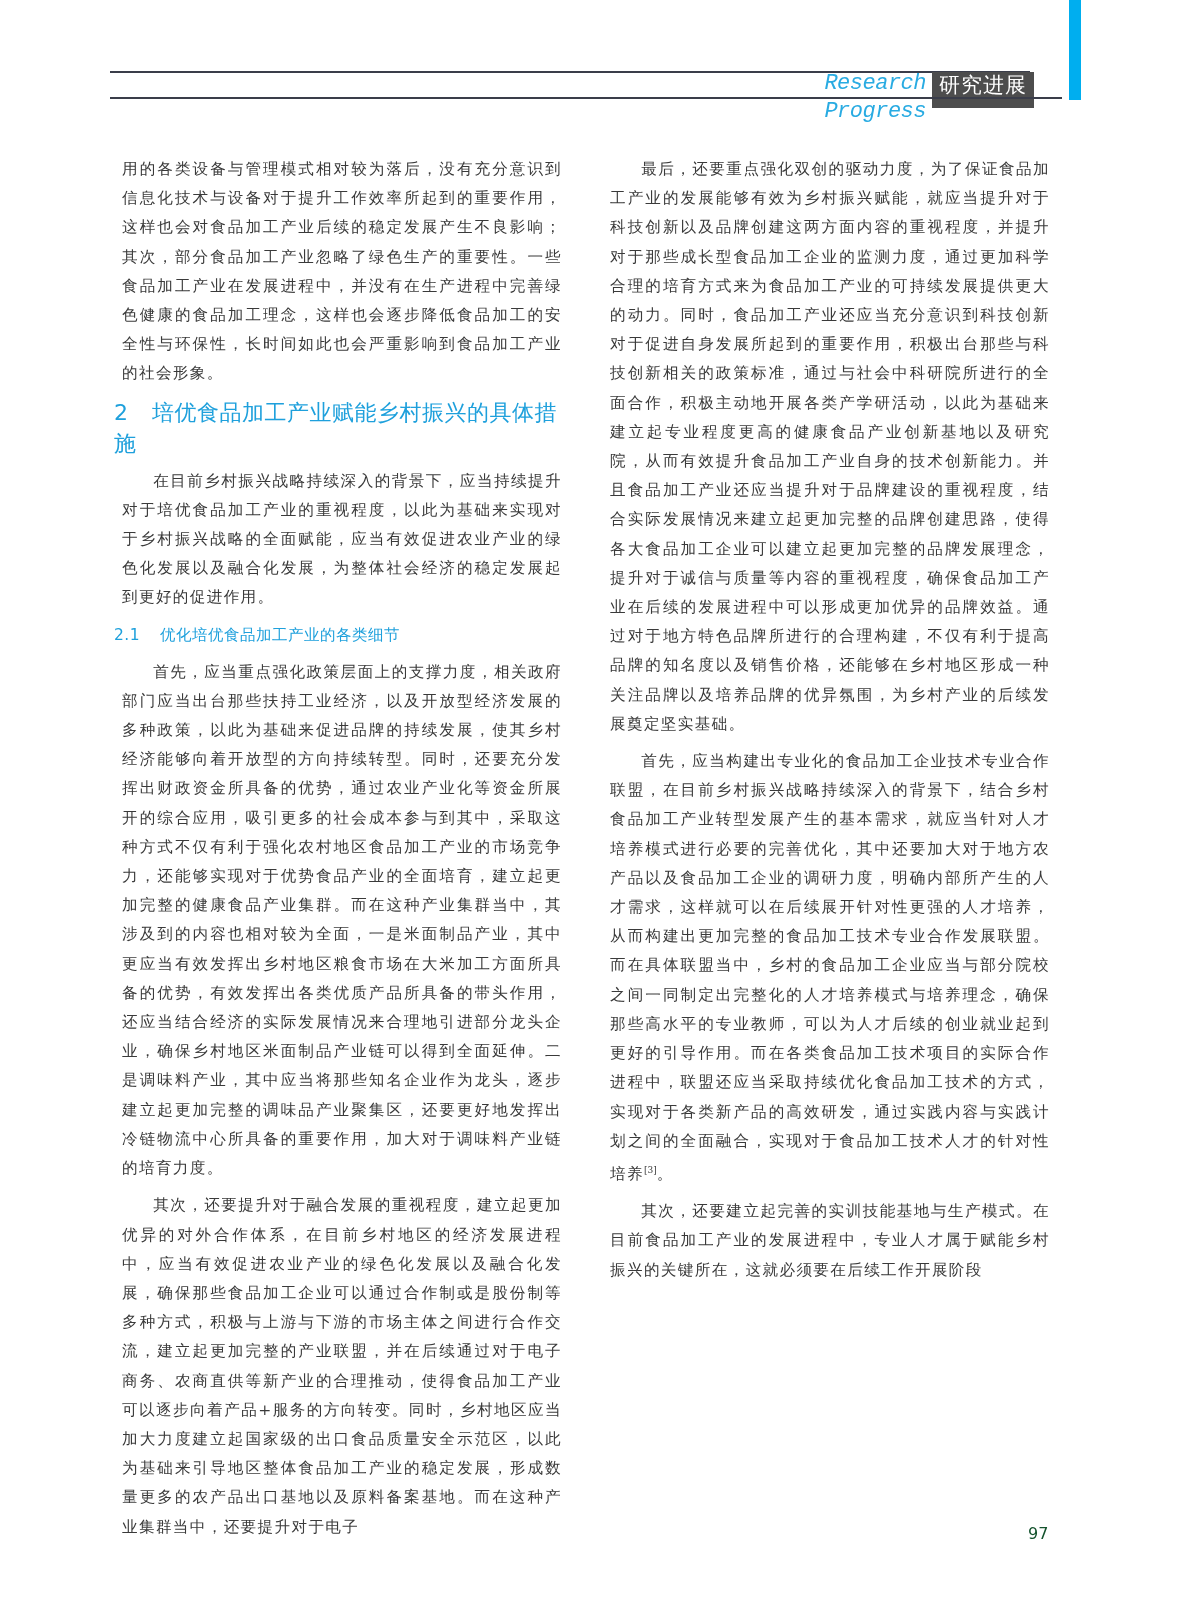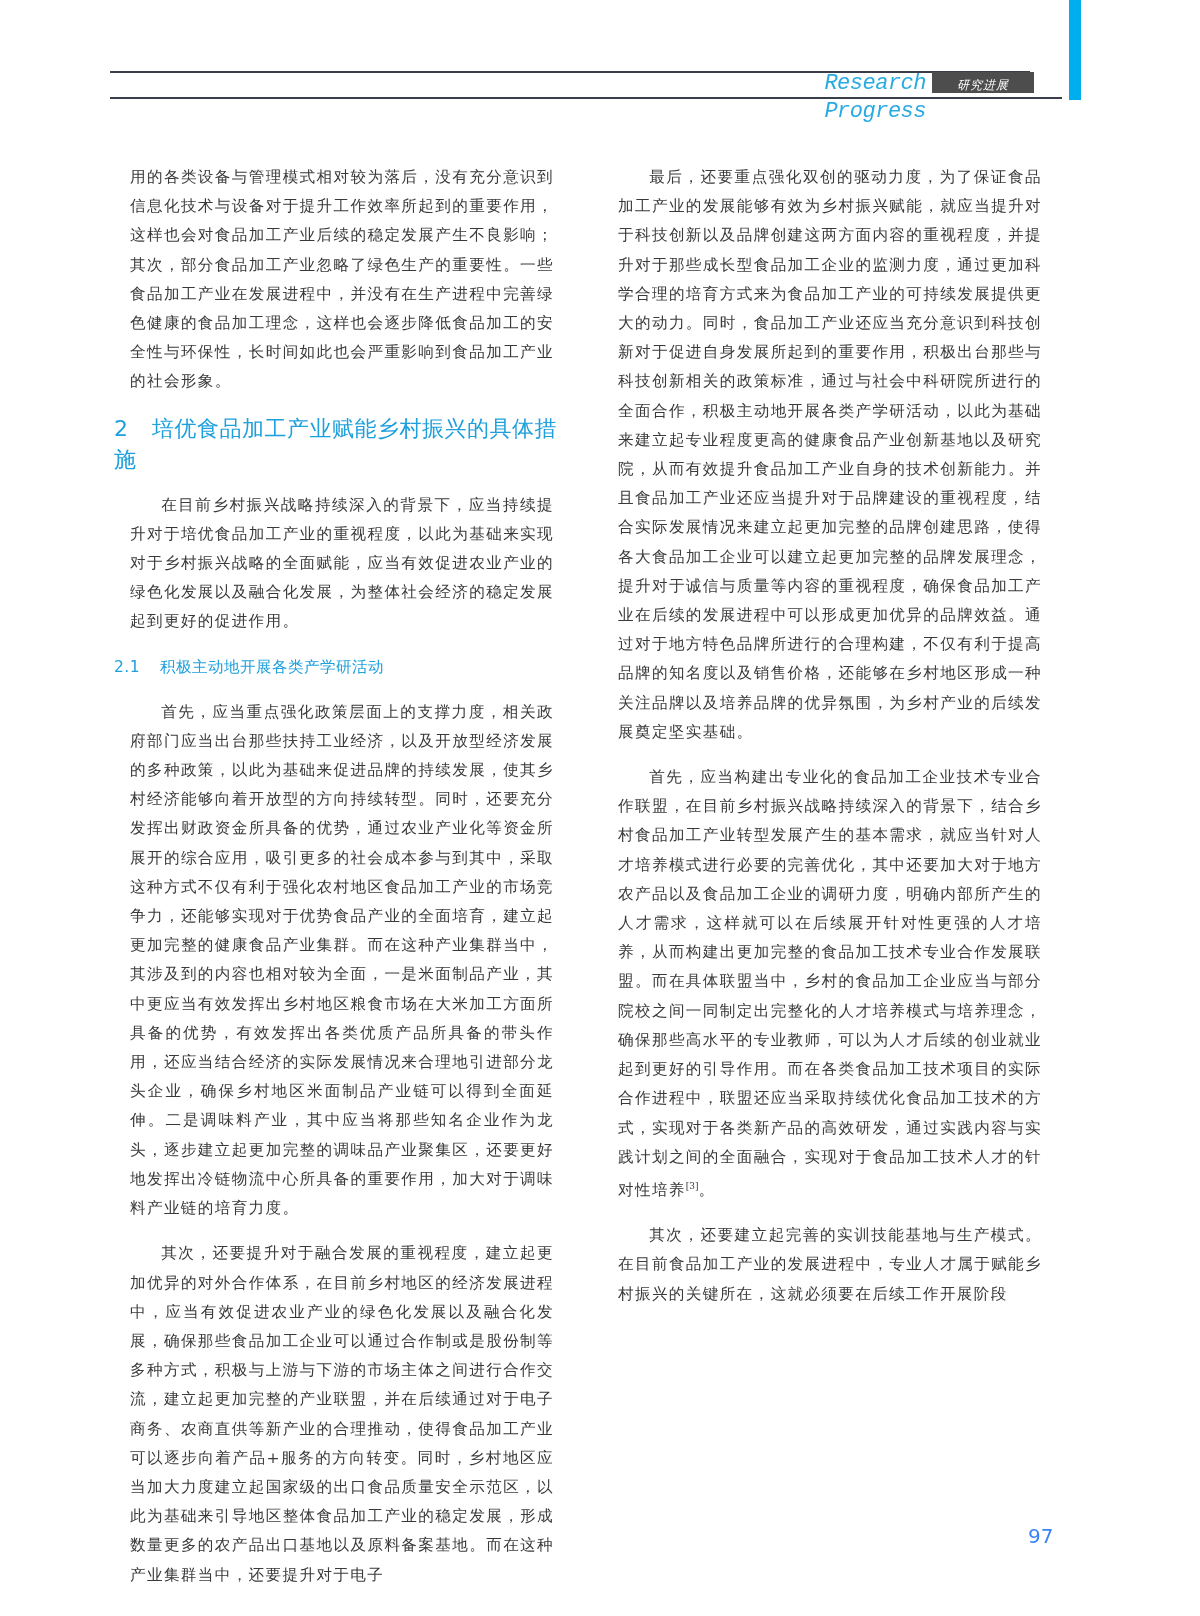--- a/index.html
+++ b/index.html
@@ -4,56 +4,56 @@
   <style>
     html, body { margin: 0; padding: 0; background: #ffffff; }
     body { width: 1200px; height: 1616px; position: relative; overflow: hidden;
            font-family: "DejaVu Serif", "Liberation Serif", serif; color: #333333; }
     .accent-bar { position: absolute; left: 1069px; top: 0; width: 12px; height: 100px; background: #00aeef; }
     .rule-top { position: absolute; left: 110px; top: 71px; width: 920px; height: 2px; background: #3a3d4a; }
     .rule-bottom { position: absolute; left: 110px; top: 97px; width: 952px; height: 2px; background: #3a3d4a; }
     .header-en { position: absolute; left: 720px; top: 70px; width: 206px; text-align: right;
                  font-family: Liberation Mono, monospace; font-style: italic;
                  font-size: 22px; color: #29abe2; letter-spacing: -0.5px; line-height: 28px; }
-    .header-cn { position: absolute; left: 932px; top: 72px; width: 102px; height: 21px; background: #4d4d4d;
-                 color: #ffffff; font-family: "DejaVu Sans", "Liberation Sans", sans-serif; font-size: 12px;
-                 line-height: 26px; text-align: center; letter-spacing: 1px; font-style: italic; }
+    .header-cn { position: absolute; left: 932px; top: 72px; width: 102px; height: 36px; background: #4d4d4d;
+                 color: #ffffff; font-family: "DejaVu Sans", "Liberation Sans", sans-serif; font-size: 21px;
+                 line-height: 26px; text-align: center; letter-spacing: 1px; }
     .col { position: absolute; top: 147px; width: 456px; }
     .col-left { left: 114px; }
     .col-right { left: 602px; }
-    .col p { margin: 16px; font-size: 15.6px; line-height: 29.2px; text-align: justify; text-align-last: left;
+    .col p { margin: 8px; font-size: 15.6px; line-height: 29.2px; text-align: justify; text-align-last: left;
              letter-spacing: 1.35px; color: #3a3a3a; }
     .col p.indent { text-indent: 2em; }
     .col h2 { margin: 0; font-family: "DejaVu Sans", "Liberation Sans", sans-serif; font-weight: normal;
               font-size: 22px; line-height: 31px; color: #1ea0dc; letter-spacing: 0.5px; }
     .col h3 { margin: 0; font-family: "DejaVu Sans", "Liberation Sans", sans-serif; font-weight: normal;
               font-size: 15.5px; line-height: 29px; color: #1ea0dc; letter-spacing: 0.5px; }
     .sec-num { display: inline-block; width: 38px; }
     .sub-num { display: inline-block; width: 46px; }
     sup { font-size: 9px; vertical-align: 6px; letter-spacing: 0; }
     .page-number { position: absolute; left: 1028px; top: 1524px; font-family: "DejaVu Sans", "Liberation Sans", sans-serif;
-                   font-size: 20px; color: #3b82f6; }
+                   font-size: 16px; color: #14532d; }
   </style>
 </head>
 <body>
 
 <div class="accent-bar"></div>
 <div class="rule-top"></div>
 <div class="header-en">Research Progress</div>
 <div class="header-cn">研究进展</div>
 <div class="rule-bottom"></div>
 
 <div class="col col-left">
   <p>用的各类设备与管理模式相对较为落后，没有充分意识到信息化技术与设备对于提升工作效率所起到的重要作用，这样也会对食品加工产业后续的稳定发展产生不良影响；其次，部分食品加工产业忽略了绿色生产的重要性。一些食品加工产业在发展进程中，并没有在生产进程中完善绿色健康的食品加工理念，这样也会逐步降低食品加工的安全性与环保性，长时间如此也会严重影响到食品加工产业的社会形象。</p>
   <h2>
     <span class="sec-num">2</span><span>培优食品加工产业赋能乡村振兴的具体措施</span>
   </h2>
   <p class="indent">在目前乡村振兴战略持续深入的背景下，应当持续提升对于培优食品加工产业的重视程度，以此为基础来实现对于乡村振兴战略的全面赋能，应当有效促进农业产业的绿色化发展以及融合化发展，为整体社会经济的稳定发展起到更好的促进作用。</p>
   <h3>
-    <span class="sub-num">2.1</span><span>积极主动地开展各类产学研活动</span>
+    <span class="sub-num">2.1</span><span>优化培优食品加工产业的各类细节</span>
   </h3>
   <p class="indent">首先，应当重点强化政策层面上的支撑力度，相关政府部门应当出台那些扶持工业经济，以及开放型经济发展的多种政策，以此为基础来促进品牌的持续发展，使其乡村经济能够向着开放型的方向持续转型。同时，还要充分发挥出财政资金所具备的优势，通过农业产业化等资金所展开的综合应用，吸引更多的社会成本参与到其中，采取这种方式不仅有利于强化农村地区食品加工产业的市场竞争力，还能够实现对于优势食品产业的全面培育，建立起更加完整的健康食品产业集群。而在这种产业集群当中，其涉及到的内容也相对较为全面，一是米面制品产业，其中更应当有效发挥出乡村地区粮食市场在大米加工方面所具备的优势，有效发挥出各类优质产品所具备的带头作用，还应当结合经济的实际发展情况来合理地引进部分龙头企业，确保乡村地区米面制品产业链可以得到全面延伸。二是调味料产业，其中应当将那些知名企业作为龙头，逐步建立起更加完整的调味品产业聚集区，还要更好地发挥出冷链物流中心所具备的重要作用，加大对于调味料产业链的培育力度。</p>
   <p class="indent">其次，还要提升对于融合发展的重视程度，建立起更加优异的对外合作体系，在目前乡村地区的经济发展进程中，应当有效促进农业产业的绿色化发展以及融合化发展，确保那些食品加工企业可以通过合作制或是股份制等多种方式，积极与上游与下游的市场主体之间进行合作交流，建立起更加完整的产业联盟，并在后续通过对于电子商务、农商直供等新产业的合理推动，使得食品加工产业可以逐步向着产品+服务的方向转变。同时，乡村地区应当加大力度建立起国家级的出口食品质量安全示范区，以此为基础来引导地区整体食品加工产业的稳定发展，形成数量更多的农产品出口基地以及原料备案基地。而在这种产业集群当中，还要提升对于电子</p>
 </div>
 
 <div class="col col-right">
   <p class="indent">最后，还要重点强化双创的驱动力度，为了保证食品加工产业的发展能够有效为乡村振兴赋能，就应当提升对于科技创新以及品牌创建这两方面内容的重视程度，并提升对于那些成长型食品加工企业的监测力度，通过更加科学合理的培育方式来为食品加工产业的可持续发展提供更大的动力。同时，食品加工产业还应当充分意识到科技创新对于促进自身发展所起到的重要作用，积极出台那些与科技创新相关的政策标准，通过与社会中科研院所进行的全面合作，积极主动地开展各类产学研活动，以此为基础来建立起专业程度更高的健康食品产业创新基地以及研究院，从而有效提升食品加工产业自身的技术创新能力。并且食品加工产业还应当提升对于品牌建设的重视程度，结合实际发展情况来建立起更加完整的品牌创建思路，使得各大食品加工企业可以建立起更加完整的品牌发展理念，提升对于诚信与质量等内容的重视程度，确保食品加工产业在后续的发展进程中可以形成更加优异的品牌效益。通过对于地方特色品牌所进行的合理构建，不仅有利于提高品牌的知名度以及销售价格，还能够在乡村地区形成一种关注品牌以及培养品牌的优异氛围，为乡村产业的后续发展奠定坚实基础。</p>
   <p class="indent"><span>首先，应当构建出专业化的食品加工企业技术专业合作联盟，在目前乡村振兴战略持续深入的背景下，结合乡村食品加工产业转型发展产生的基本需求，就应当针对人才培养模式进行必要的完善优化，其中还要加大对于地方农产品以及食品加工企业的调研力度，明确内部所产生的人才需求，这样就可以在后续展开针对性更强的人才培养，从而构建出更加完整的食品加工技术专业合作发展联盟。而在具体联盟当中，乡村的食品加工企业应当与部分院校之间一同制定出完整化的人才培养模式与培养理念，确保那些高水平的专业教师，可以为人才后续的创业就业起到更好的引导作用。而在各类食品加工技术项目的实际合作进程中，联盟还应当采取持续优化食品加工技术的方式，实现对于各类新产品的高效研发，通过实践内容与实践计划之间的全面融合，实现对于食品加工技术人才的针对性培养</span><sup>[3]</sup><span>。</span></p>
   <p class="indent">其次，还要建立起完善的实训技能基地与生产模式。在目前食品加工产业的发展进程中，专业人才属于赋能乡村振兴的关键所在，这就必须要在后续工作开展阶段</p>
 </div>

